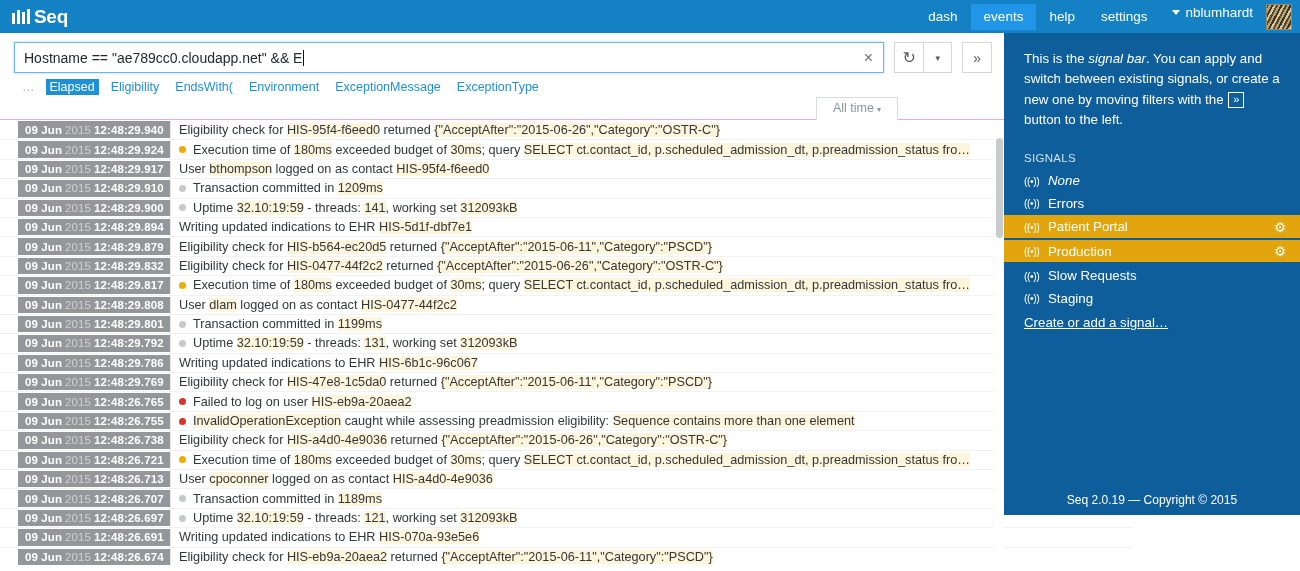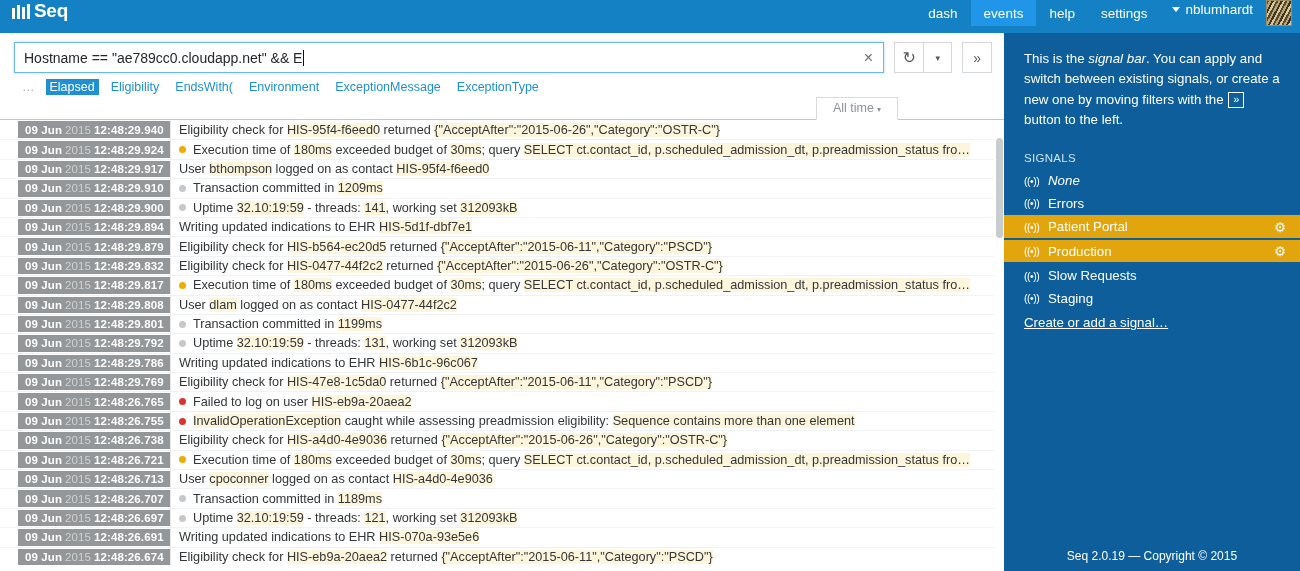--- a/index.html
+++ b/index.html
@@ -10,21 +10,21 @@
     font-family: "Liberation Sans", sans-serif;
     background: #ffffff;
   }
   #app { position: relative; width: 1300px; height: 571px; }
 
   
   .navbar {
     position: absolute; top: 0; left: 0;
     width: 1300px; height: 33px;
     background: #1481c4;
-    display: flex; align-items: flex-start;
+    display: flex; align-items: center;
   }
   .brand {
     display: flex; align-items: center;
     padding: 0 10px 0 12px;
     color: #ffffff;
     font-size: 19px; font-weight: bold;
     letter-spacing: -0.3px;
   }
   .brand-bars { display: inline-flex; align-items: flex-end; height: 15px; margin-right: 2px; }
   .brand-bars i { display: block; width: 3px; background: #ffffff; margin-right: 2px; }
@@ -189,21 +189,21 @@
   }
   .scrollbar .thumb {
     position: absolute; top: 18px; left: 2px;
     width: 7px; height: 100px;
     background: #c9ccce; border-radius: 4px;
   }
 
   
   .signalbar {
     position: absolute; top: 33px; right: 0;
-    width: 296px; height: 538px;
+    width: 296px; height: 482px;
     background: #0f5e9c;
     color: #ffffff;
   }
   .signal-intro {
     padding: 16px 20px 0 20px;
     font-size: 13.3px; line-height: 1.53;
   }
   .signal-intro em { font-style: italic; }
   .inline-chev {
     display: inline-block;

